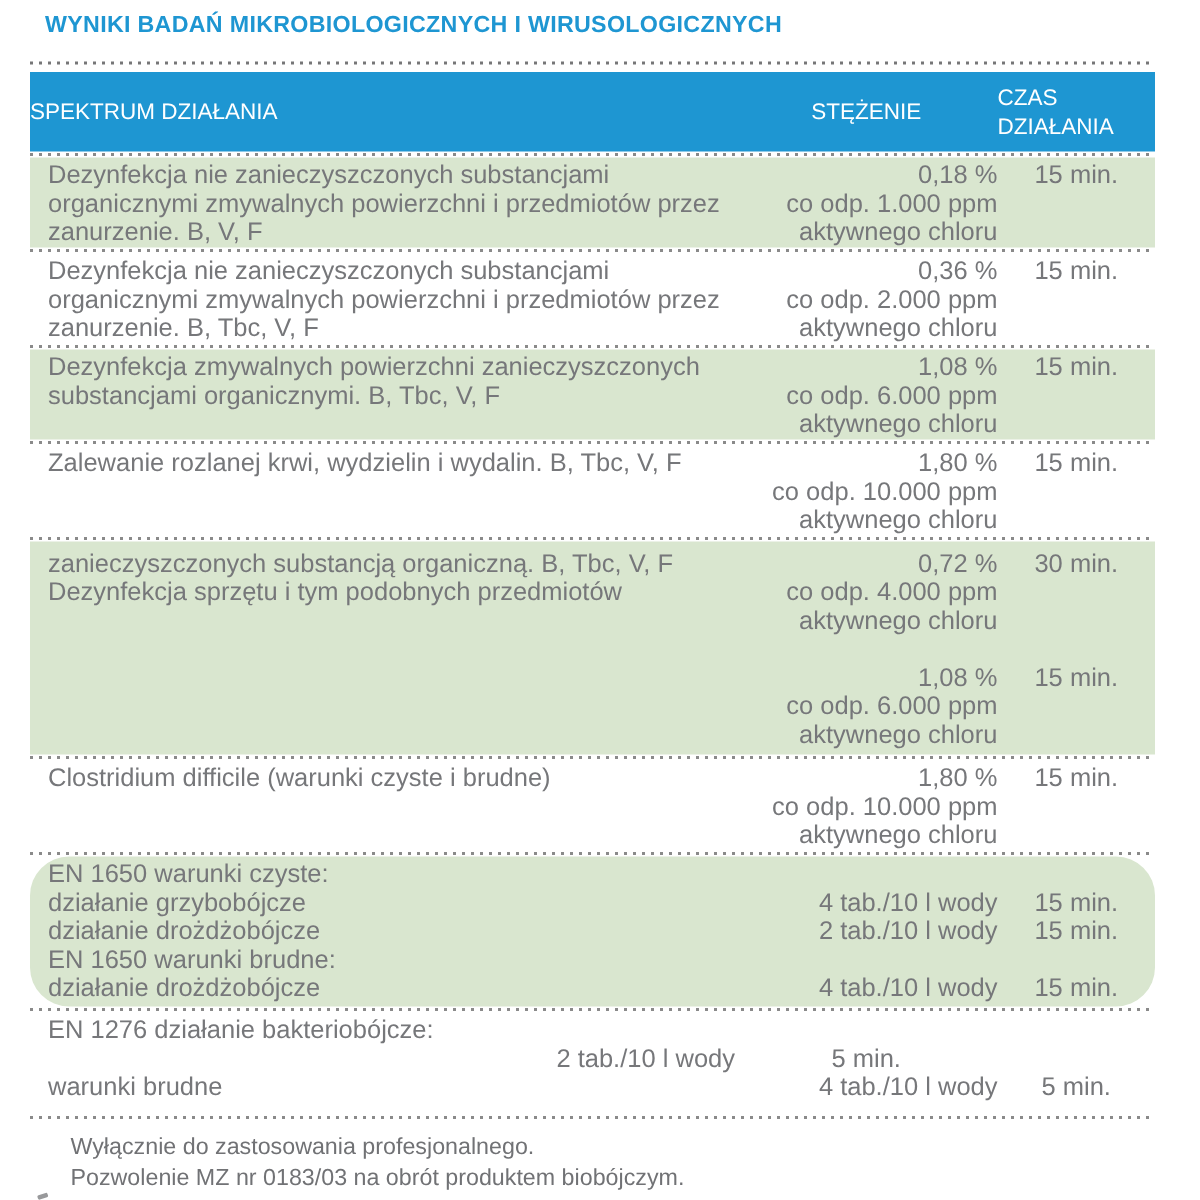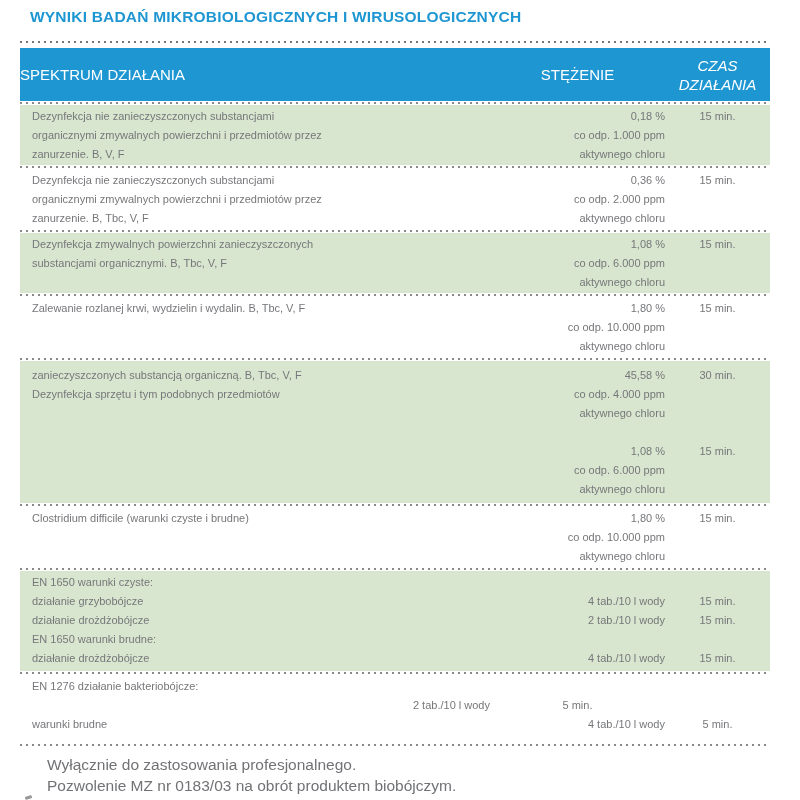--- a/index.html
+++ b/index.html
@@ -29,36 +29,36 @@
       #767677 0, #767677 2px, transparent 2px, transparent 6px); }
 
   .thead {
     height: 53px; background: var(--accent-blue, #1E96D2);
     color: var(--header-text, #FFFFFF);
     display: grid; grid-template-columns: 470px 175px 105px;
     align-items: center; font-size: 15px;
   }
   .h-left  { padding-left: 0; }
   .h-mid   { text-align: center; }
-  .h-right { text-align: center; line-height: 19px; font-style: italic; }
+  .h-right { text-align: left; line-height: 19px; }
 
   .row {
     display: grid; grid-template-columns: 470px 175px 105px;
-    font-size: 11px; line-height: 19px; padding: 2px 0 1px;
+    font-size: 17px; line-height: 19px; padding: 2px 0 1px;
   }
   .row.green { background: var(--row-green, #D9E6CF); }
   .c-left  { padding-left: 12px; }
   .c-mid   { text-align: right; }
   .c-right { text-align: center; }
 
   .row5 { grid-template-columns: 470px 280px; padding: 5px 0 4px; }
   .block { display: grid; grid-template-columns: 175px 105px; }
   .block + .block { margin-top: 19px; }
 
-  .row.stack { display: block; padding: 2px 0 3px; }
+  .row.stack { display: block; padding: 2px 0 3px; border-radius: 26px; }
   .row.stack.last { padding-bottom: 9px; }
   .line { display: grid; grid-template-columns: 470px 175px 105px; }
   .line .c-left { padding-left: 12px; }
 
   .footer { position: absolute; left: 24px; top: 754px; font-size: 15.5px; line-height: 21px; color: #717275; margin-left: 23px; }
 
   .clip-fragment {
     position: absolute; left: 25px; top: 796px; width: 7px; height: 3px;
     background: #98999b; transform: rotate(-18deg); border-radius: 1px;
   }
@@ -144,21 +144,21 @@
     <div class="dotline"></div>
 
     <div class="row green row5">
       <div class="c-left">
         <div>zanieczyszczonych substancją organiczną. B, Tbc, V, F</div>
         <div>Dezynfekcja sprzętu i tym podobnych przedmiotów</div>
       </div>
       <div>
         <div class="block">
           <div class="c-mid">
-            <div>45,58 %</div>
+            <div>0,72 %</div>
             <div>co odp. 4.000 ppm</div>
             <div>aktywnego chloru</div>
           </div>
           <div class="c-right">30 min.</div>
         </div>
         <div class="block">
           <div class="c-mid">
             <div>1,08 %</div>
             <div>co odp. 6.000 ppm</div>
             <div>aktywnego chloru</div>

